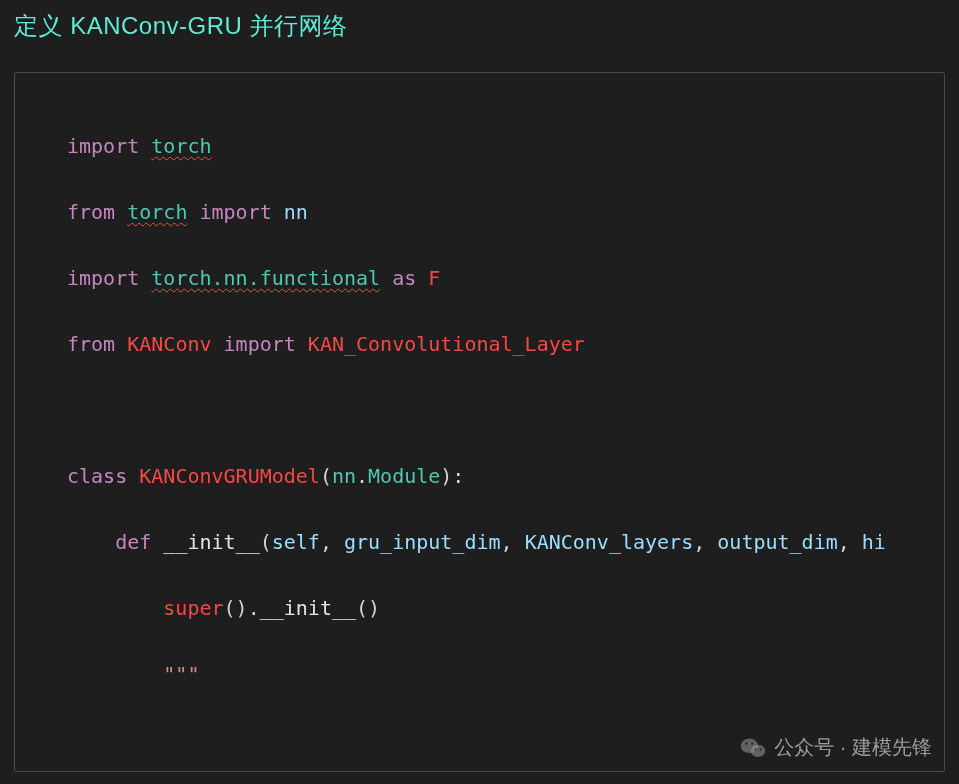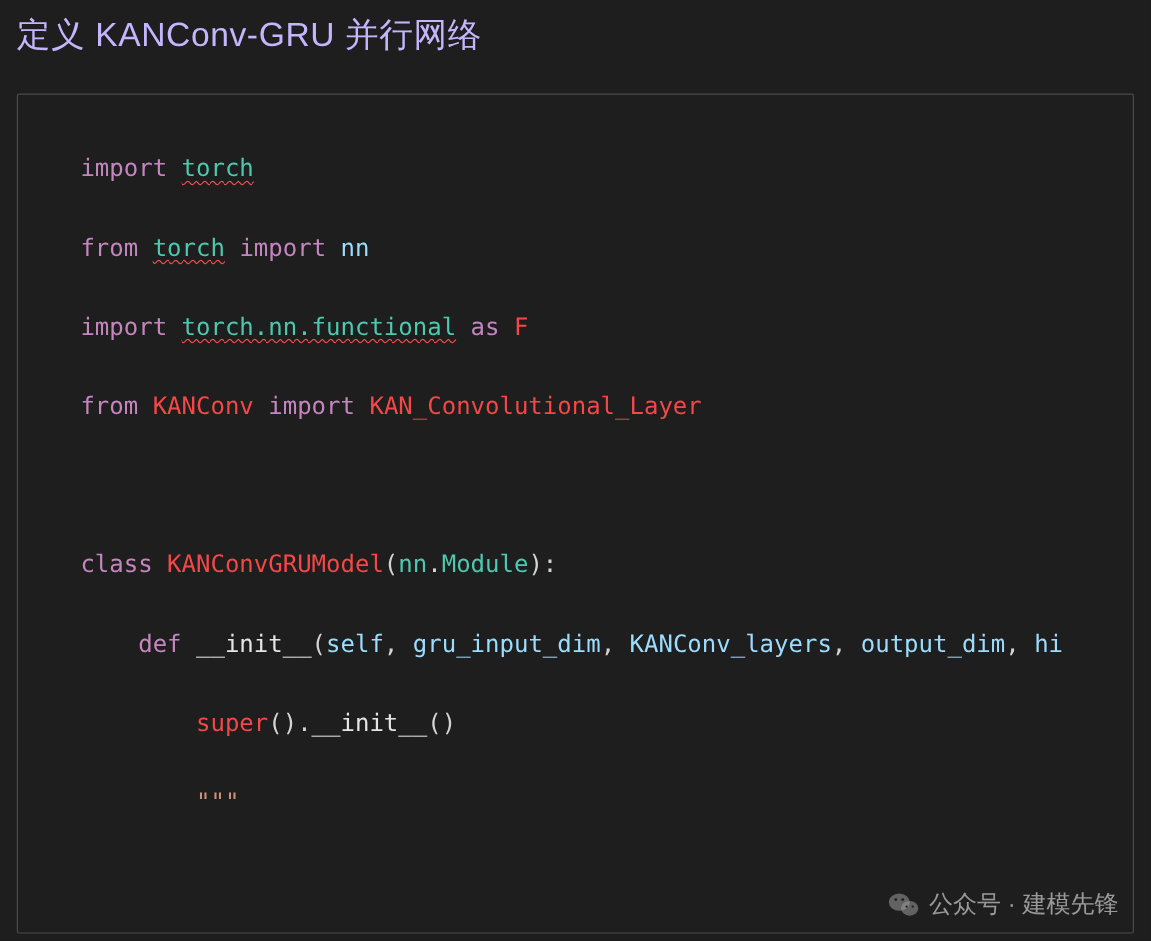--- a/index.html
+++ b/index.html
@@ -5,34 +5,34 @@
   html, body {
     margin: 0;
     padding: 0;
     width: 959px;
     height: 784px;
     background: #1e1e1e;
     overflow: hidden;
     font-family: "Consolas", "Menlo", "Monaco", monospace;
   }
   .page-title {
-    color: #c4b5fd;
+    color: #5eead4;
     font-family: -apple-system, "PingFang SC", "Microsoft YaHei", sans-serif;
-    font-size: 28px;
+    font-size: 24px;
     font-weight: 400;
     padding: 10px 14px 6px 14px;
     background: #1e1e1e;
     letter-spacing: 0.5px;
   }
   .editor-wrap {
     margin: 24px 14px 0 14px;
     border: 1px solid #4a4a4a;
     border-radius: 2px;
     background: #1e1e1e;
-    padding: 12px 0 20px 0;
+    padding: 24px 0 20px 0;
     height: 700px;
     box-sizing: border-box;
     overflow: hidden;
     position: relative;
   }
   .code {
     font-size: 20px;
     line-height: 33px;
     white-space: pre;
     color: #d4d4d4;

